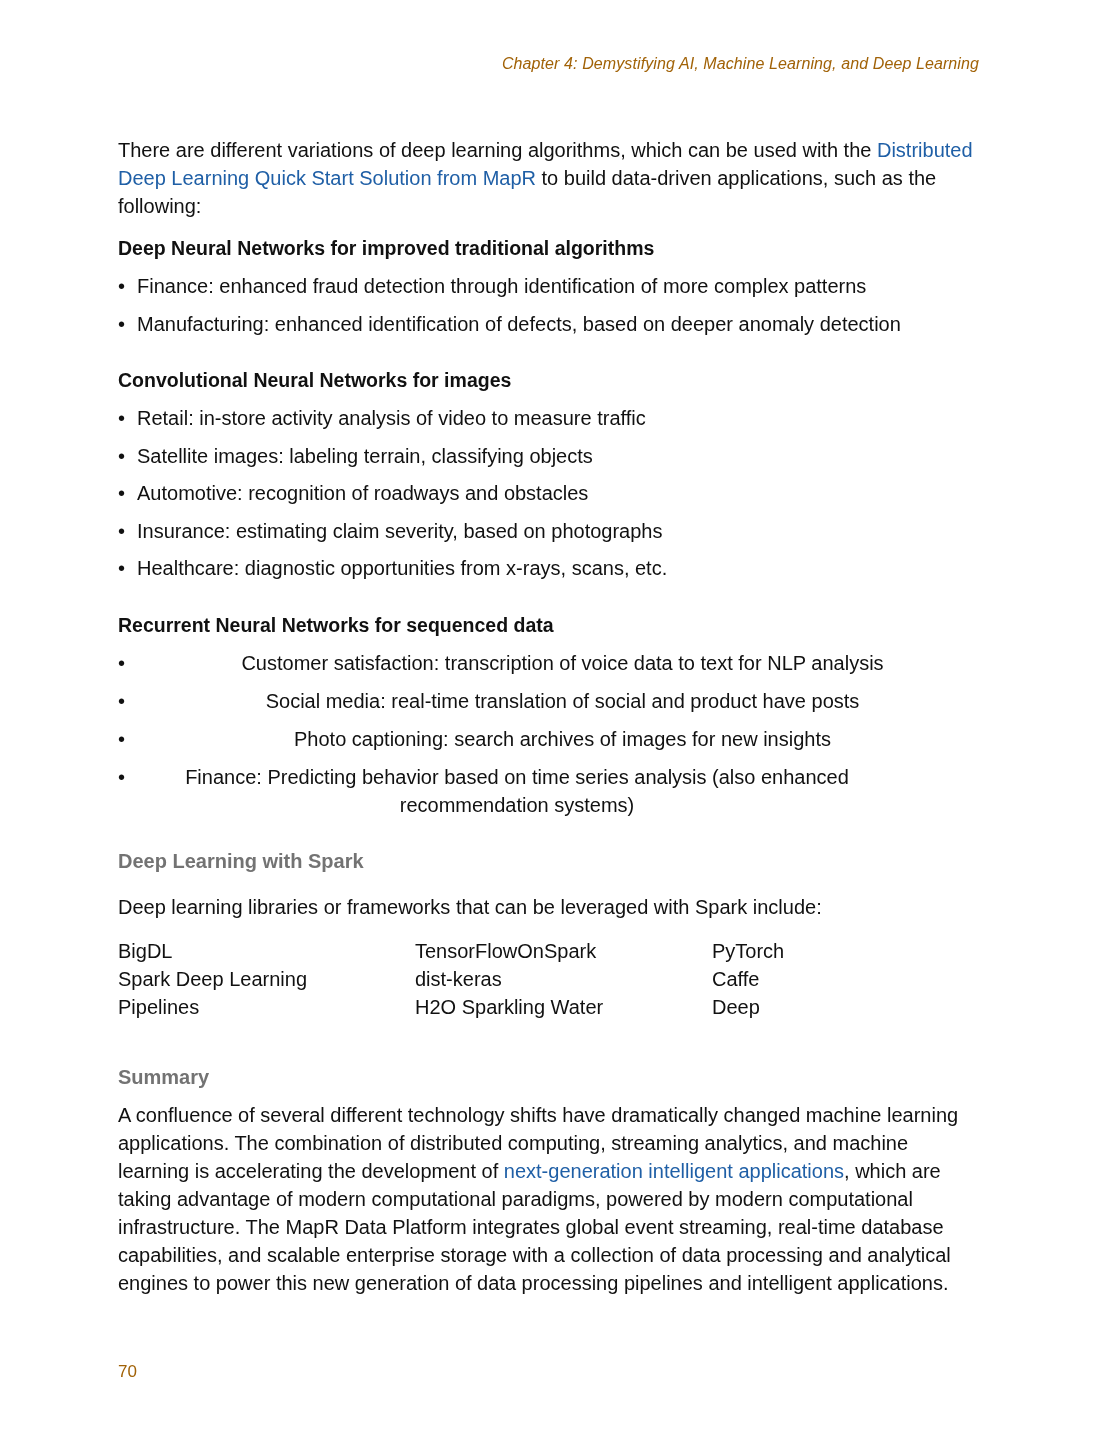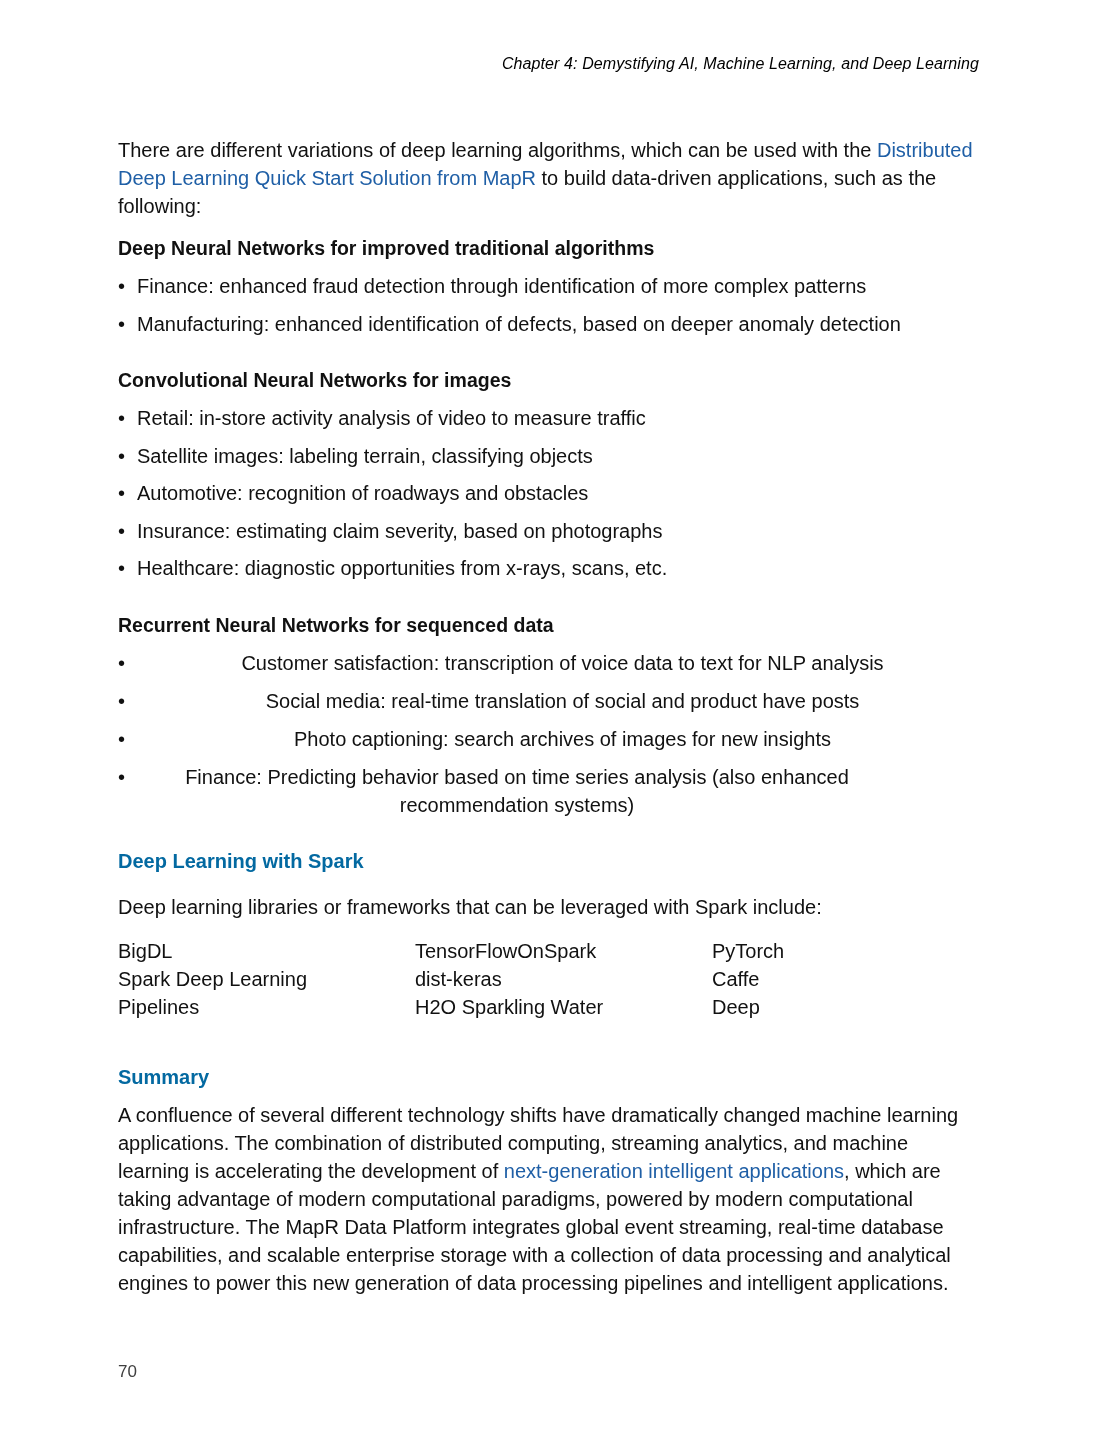--- a/index.html
+++ b/index.html
@@ -1,28 +1,28 @@
 <!DOCTYPE html>
 <html><head>
 <meta charset="utf-8">
 <style>
   html, body { margin:0; padding:0; background:#ffffff; }
   body { width:1097px; height:1440px; position:relative; overflow:hidden;
          font-family:"Liberation Sans", "DejaVu Sans", sans-serif; color:#111; }
-  .header { position:absolute; top:55px; right:118px; font-size:16px; font-style:italic; color:#000000; letter-spacing:0.1px; }
+  .header { position:absolute; top:55px; right:118px; font-size:16px; font-style:italic; color:#a16207; letter-spacing:0.1px; }
   .content { position:absolute; left:118px; top:136px; width:870px; font-size:20px; line-height:28px; }
   p { margin:0; }
   a { color:#1f5fa6; text-decoration:none; }
   .subhead { font-weight:bold; font-size:19.5px; margin:0; }
   ul { list-style:none; margin:0; padding:0; }
   li { position:relative; padding-left:19px; }
   li::before { content:"•"; position:absolute; left:0; }
-  .teal { color:#0369a1; font-weight:bold; font-size:20px; margin:0; }
+  .teal { color:#737373; font-weight:bold; font-size:20px; margin:0; }
   .grid { display:grid; grid-template-columns:297px 297px 276px; }
-  .pagenum { position:absolute; left:118px; top:1362px; font-size:17px; color:#404040; }
+  .pagenum { position:absolute; left:118px; top:1362px; font-size:17px; color:#a16207; }
 </style>
 </head>
 <body>
 
 <div class="header">Chapter 4: Demystifying AI, Machine Learning, and Deep Learning</div>
 
 <div class="content">
   <p><span>There are different variations of deep learning algorithms, which can be used with the </span><a>Distributed Deep Learning Quick Start Solution from MapR</a><span> to build data-driven applications, such as the following:</span></p>
 
   <p class="subhead" style="margin-top:14px;">Deep Neural Networks for improved traditional algorithms</p>

